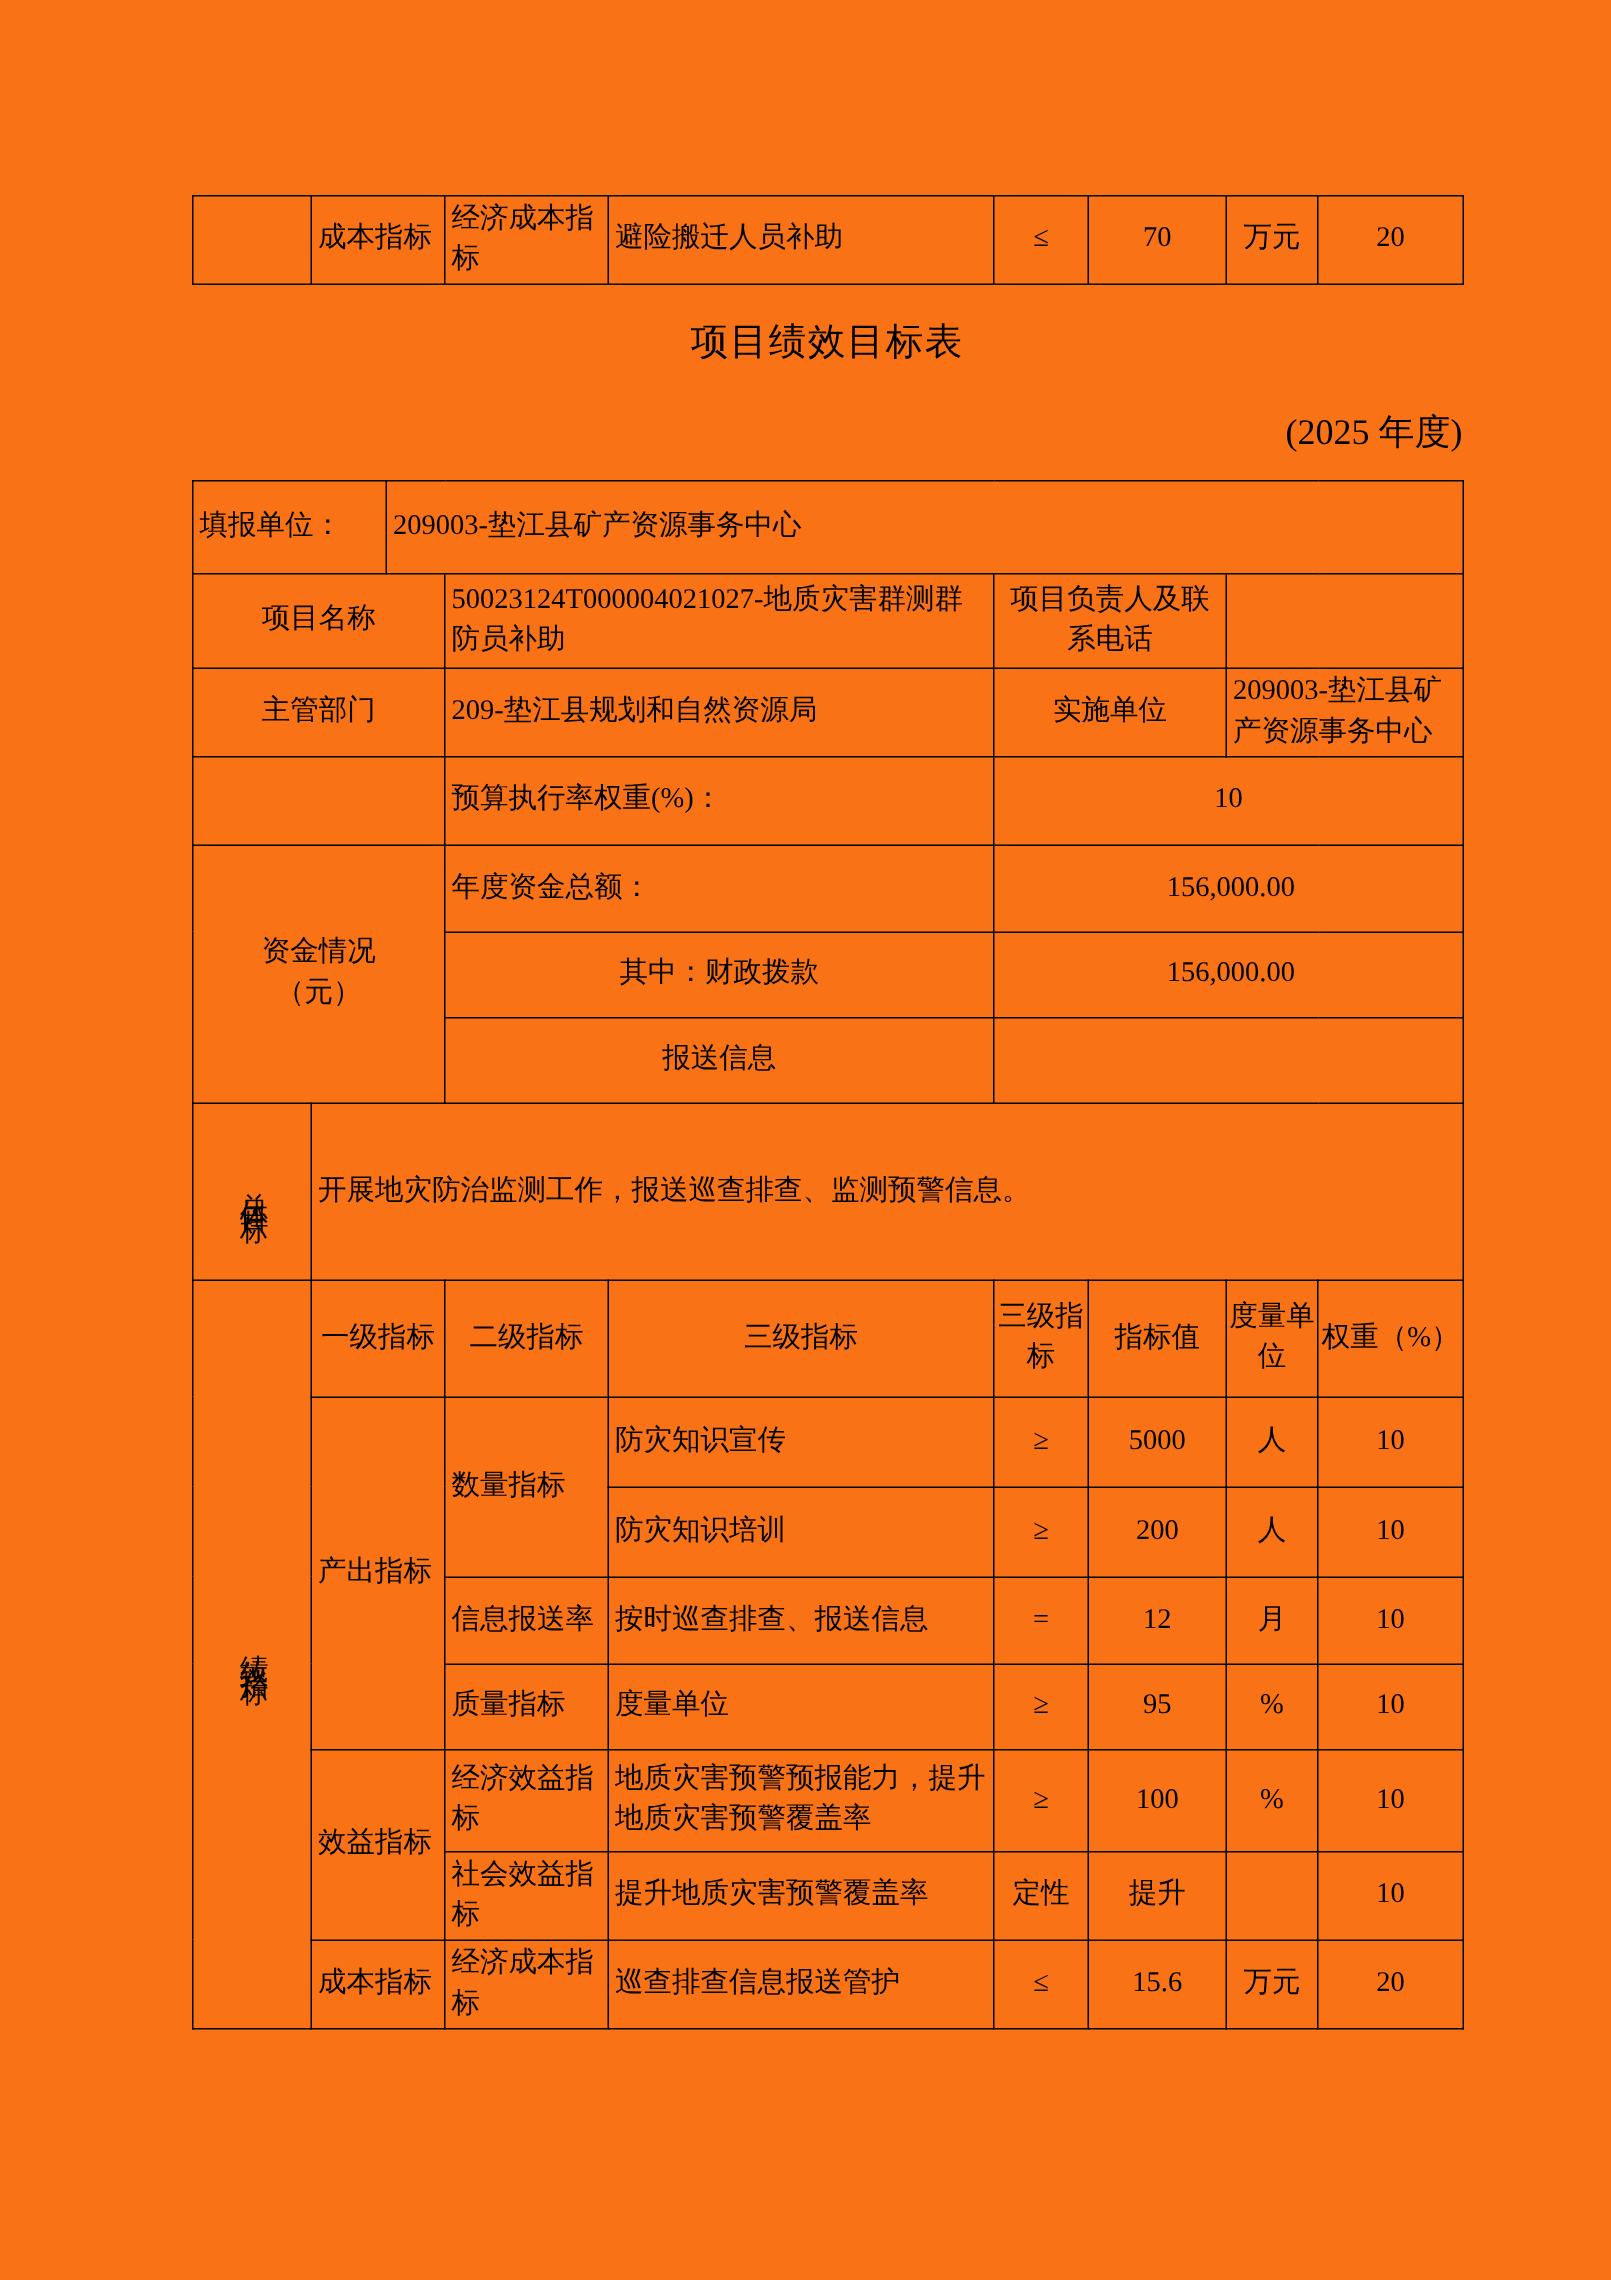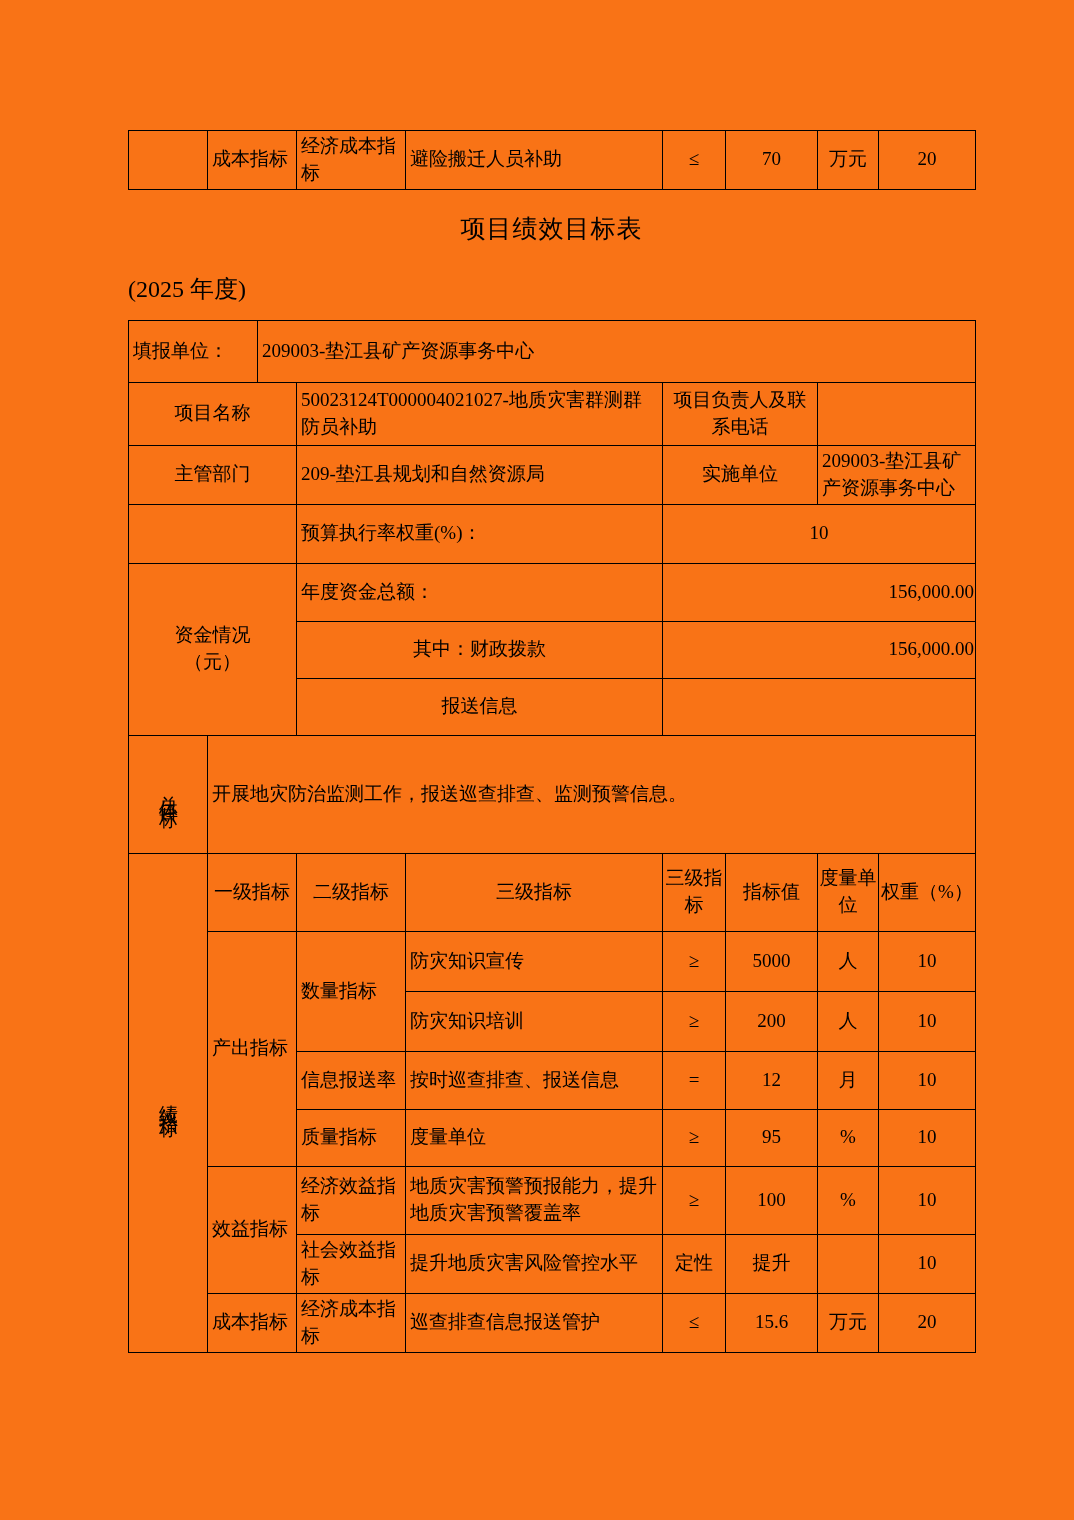--- a/index.html
+++ b/index.html
@@ -16,24 +16,24 @@
     border: 1px solid #000;
     vertical-align: middle;
     padding: 2px 4px;
     line-height: 1.42;
     word-break: break-all;
     overflow: hidden;
   }
   td.tight { padding: 2px 1px; }
   .c { text-align: center; }
   .l { text-align: left; }
-  .r { text-align: right; padding-right: 1px; }
+  .r { text-align: center; padding-right: 1px; }
   .pre { white-space: pre-line; }
   .doc-title  { text-align: center; font-size: 25px; line-height: 30px; margin-top: 24px; font-weight: normal; letter-spacing: 1px; }
-  .doc-subtitle { text-align: left; font-size: 24px; line-height: 30px; margin-top: 30px; font-weight: normal; }
+  .doc-subtitle { text-align: right; font-size: 24px; line-height: 30px; margin-top: 30px; font-weight: normal; }
   .main-table { margin-top: 16px; }
   .vtext {
     writing-mode: vertical-rl;
     text-orientation: upright;
     letter-spacing: 5px;
     display: inline-block;
   }
 </style>
 </head>
 <body>
@@ -181,21 +181,21 @@
         <td class="l">经济效益指标</td>
         <td class="l">地质灾害预警预报能力，提升地质灾害预警覆盖率</td>
         <td class="c">≥</td>
         <td class="c">100</td>
         <td class="c">%</td>
         <td class="c">10</td>
       </tr>
 
       <tr style="height:57px">
         <td class="l">社会效益指标</td>
-        <td class="l">提升地质灾害风险管控水平</td>
+        <td class="l">提升地质灾害预警覆盖率</td>
         <td class="c">定性</td>
         <td class="c">提升</td>
         <td class="c"></td>
         <td class="c">10</td>
       </tr>
 
       <tr style="height:57px">
         <td colspan="2" class="l">成本指标</td>
         <td class="l">经济成本指标</td>
         <td class="l">巡查排查信息报送管护</td>

